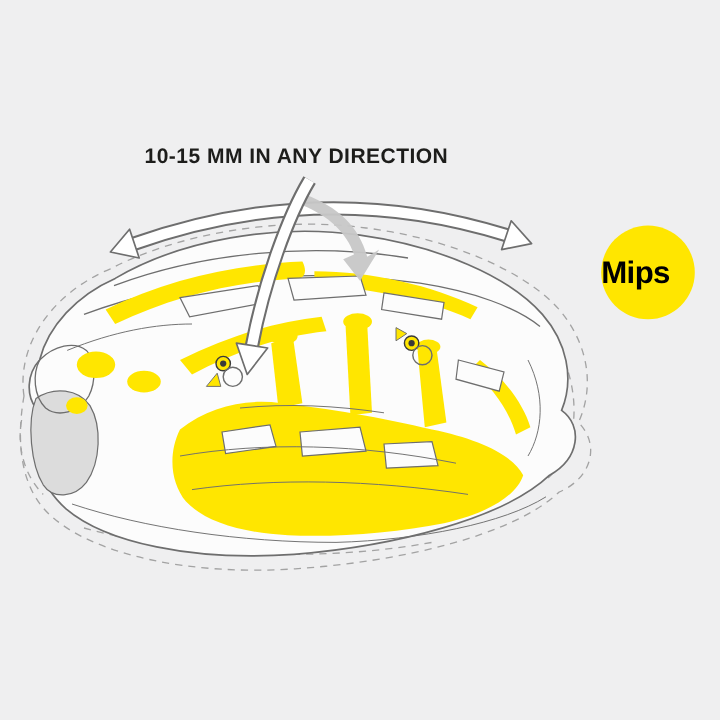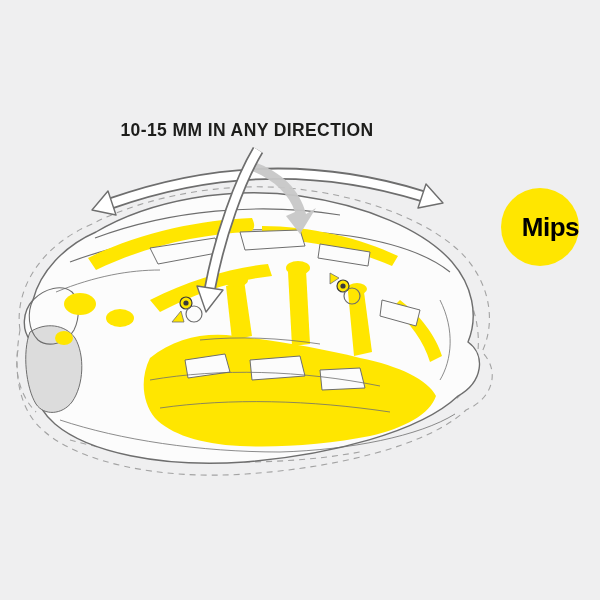--- a/index.html
+++ b/index.html
@@ -19,21 +19,21 @@
     letter-spacing:0.4px;
     color:var(--text,#1d1d1b);
     user-select:none;
   }
   .mips-badge{
     position:absolute;
     left:501px; top:188px;
     width:78px;height:78px;
     border-radius:50%;
     background:var(--mips_yellow,#ffe600);
-    display:flex;align-items:center;justify-content:flex-end;
+    display:flex;align-items:center;justify-content:flex-start;
   }
   .mips-badge span{
     font-weight:700;
     font-size:26px;
     letter-spacing:-0.5px;
     color:#000;
   }
   svg{position:absolute;left:0;top:0;}
   .shell{fill:#fcfcfc;stroke:var(--outline,#6e6e6e);stroke-width:1.4;}
   .lineart{fill:none;stroke:var(--outline,#6e6e6e);stroke-width:1.1;}

